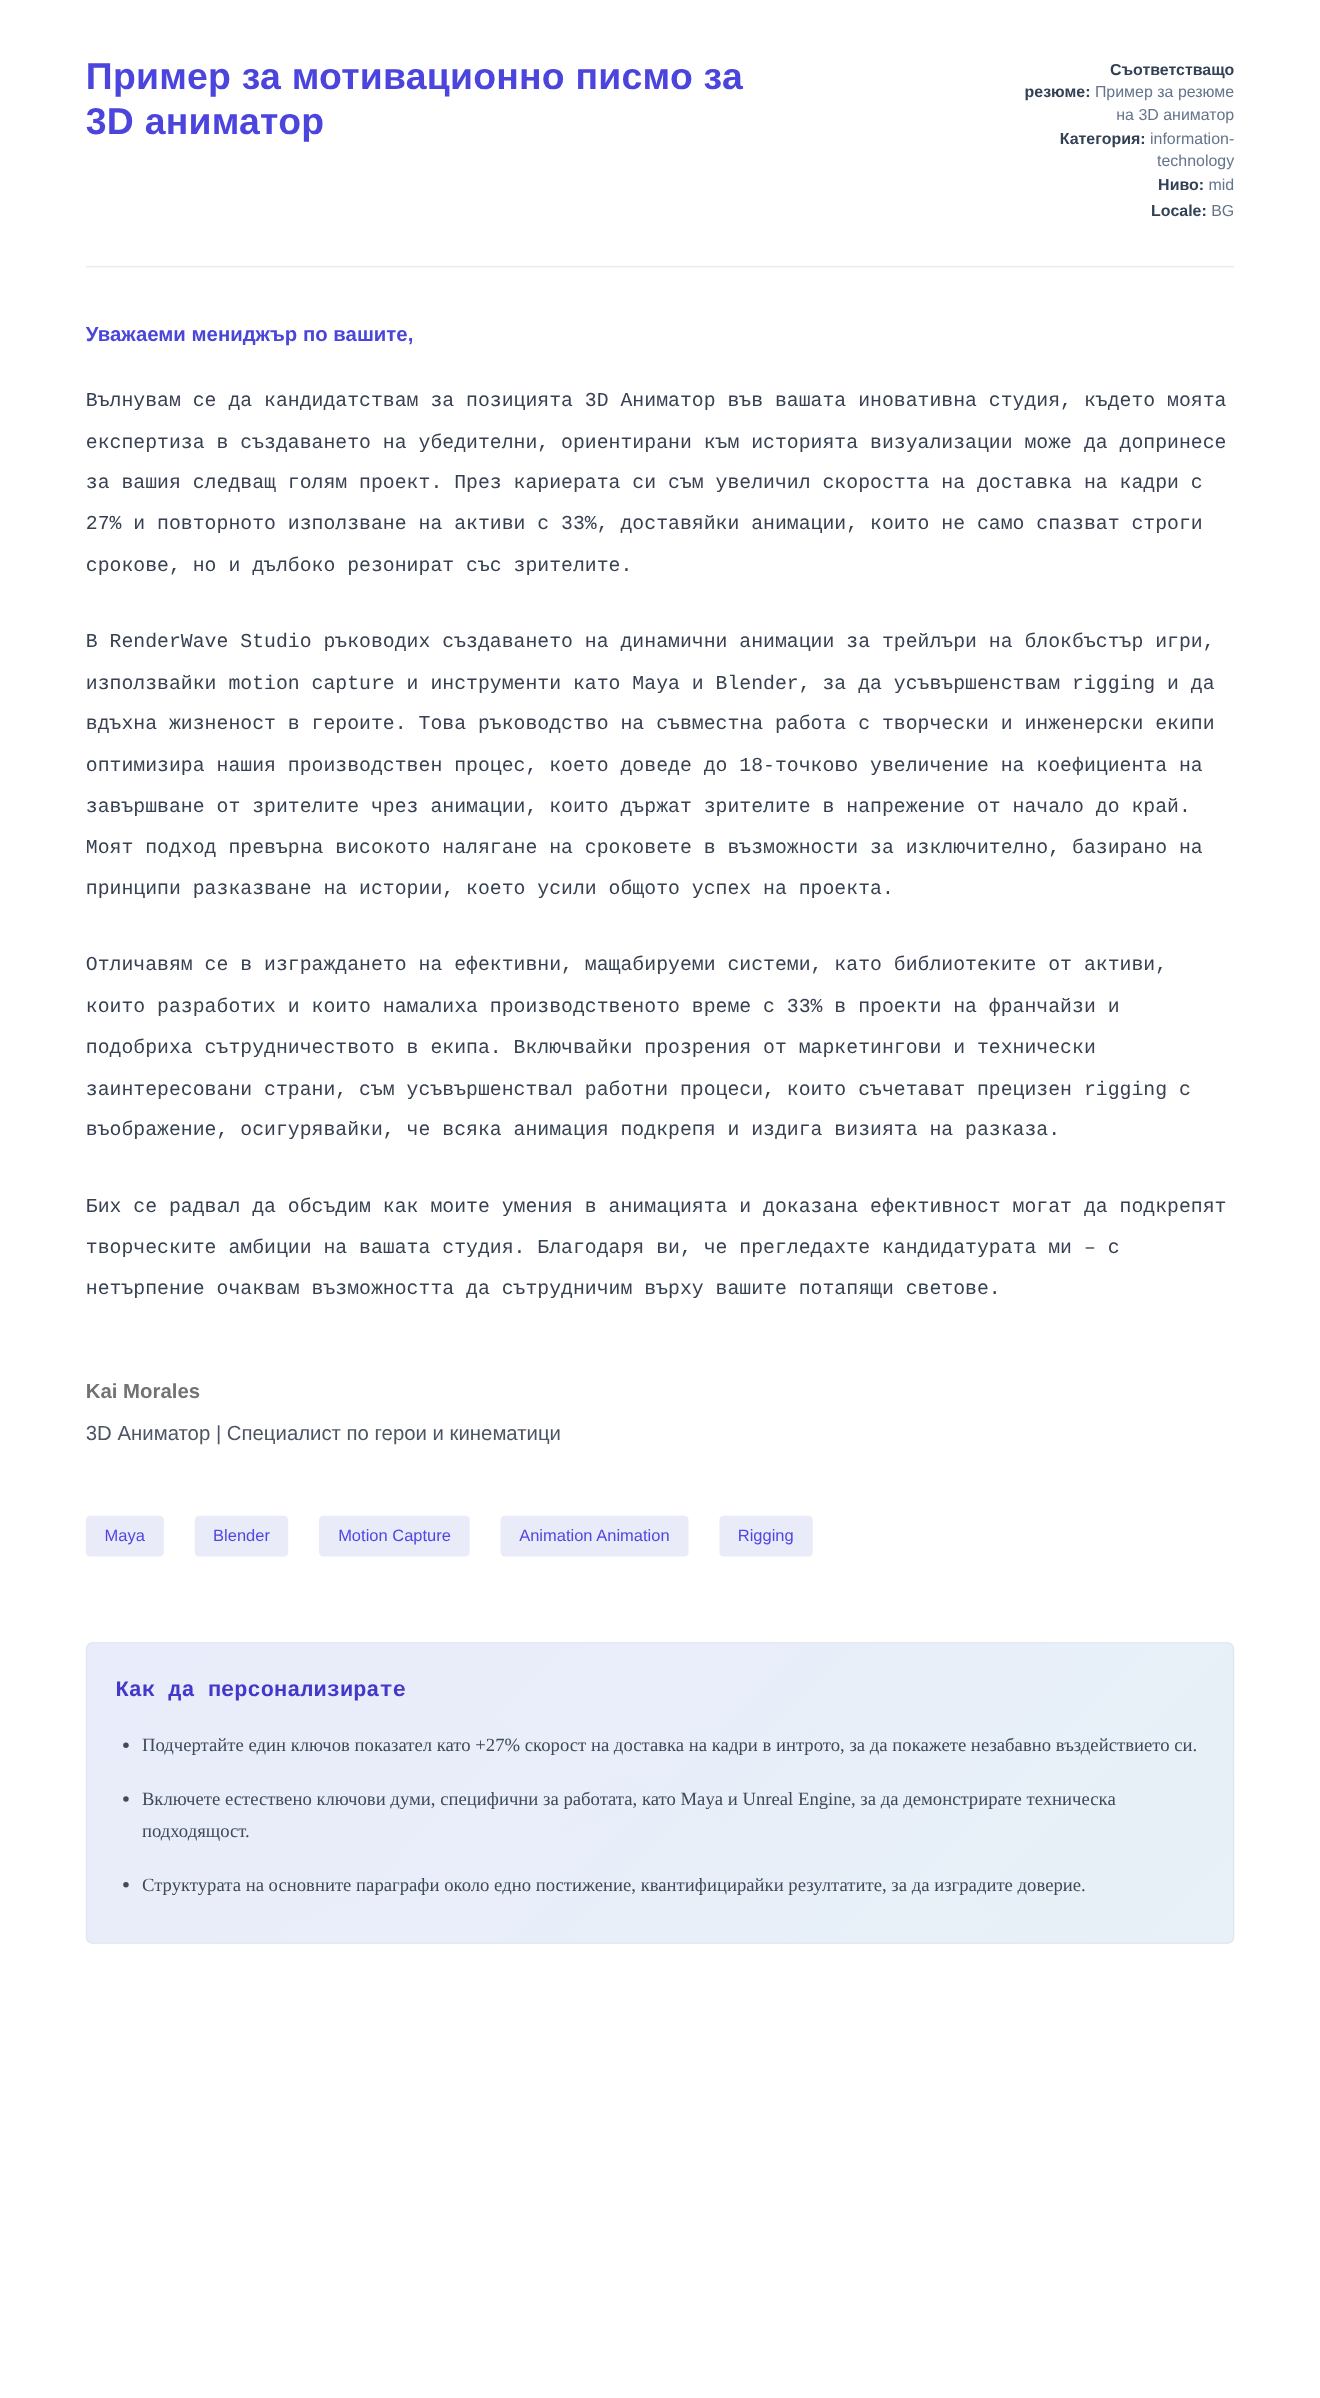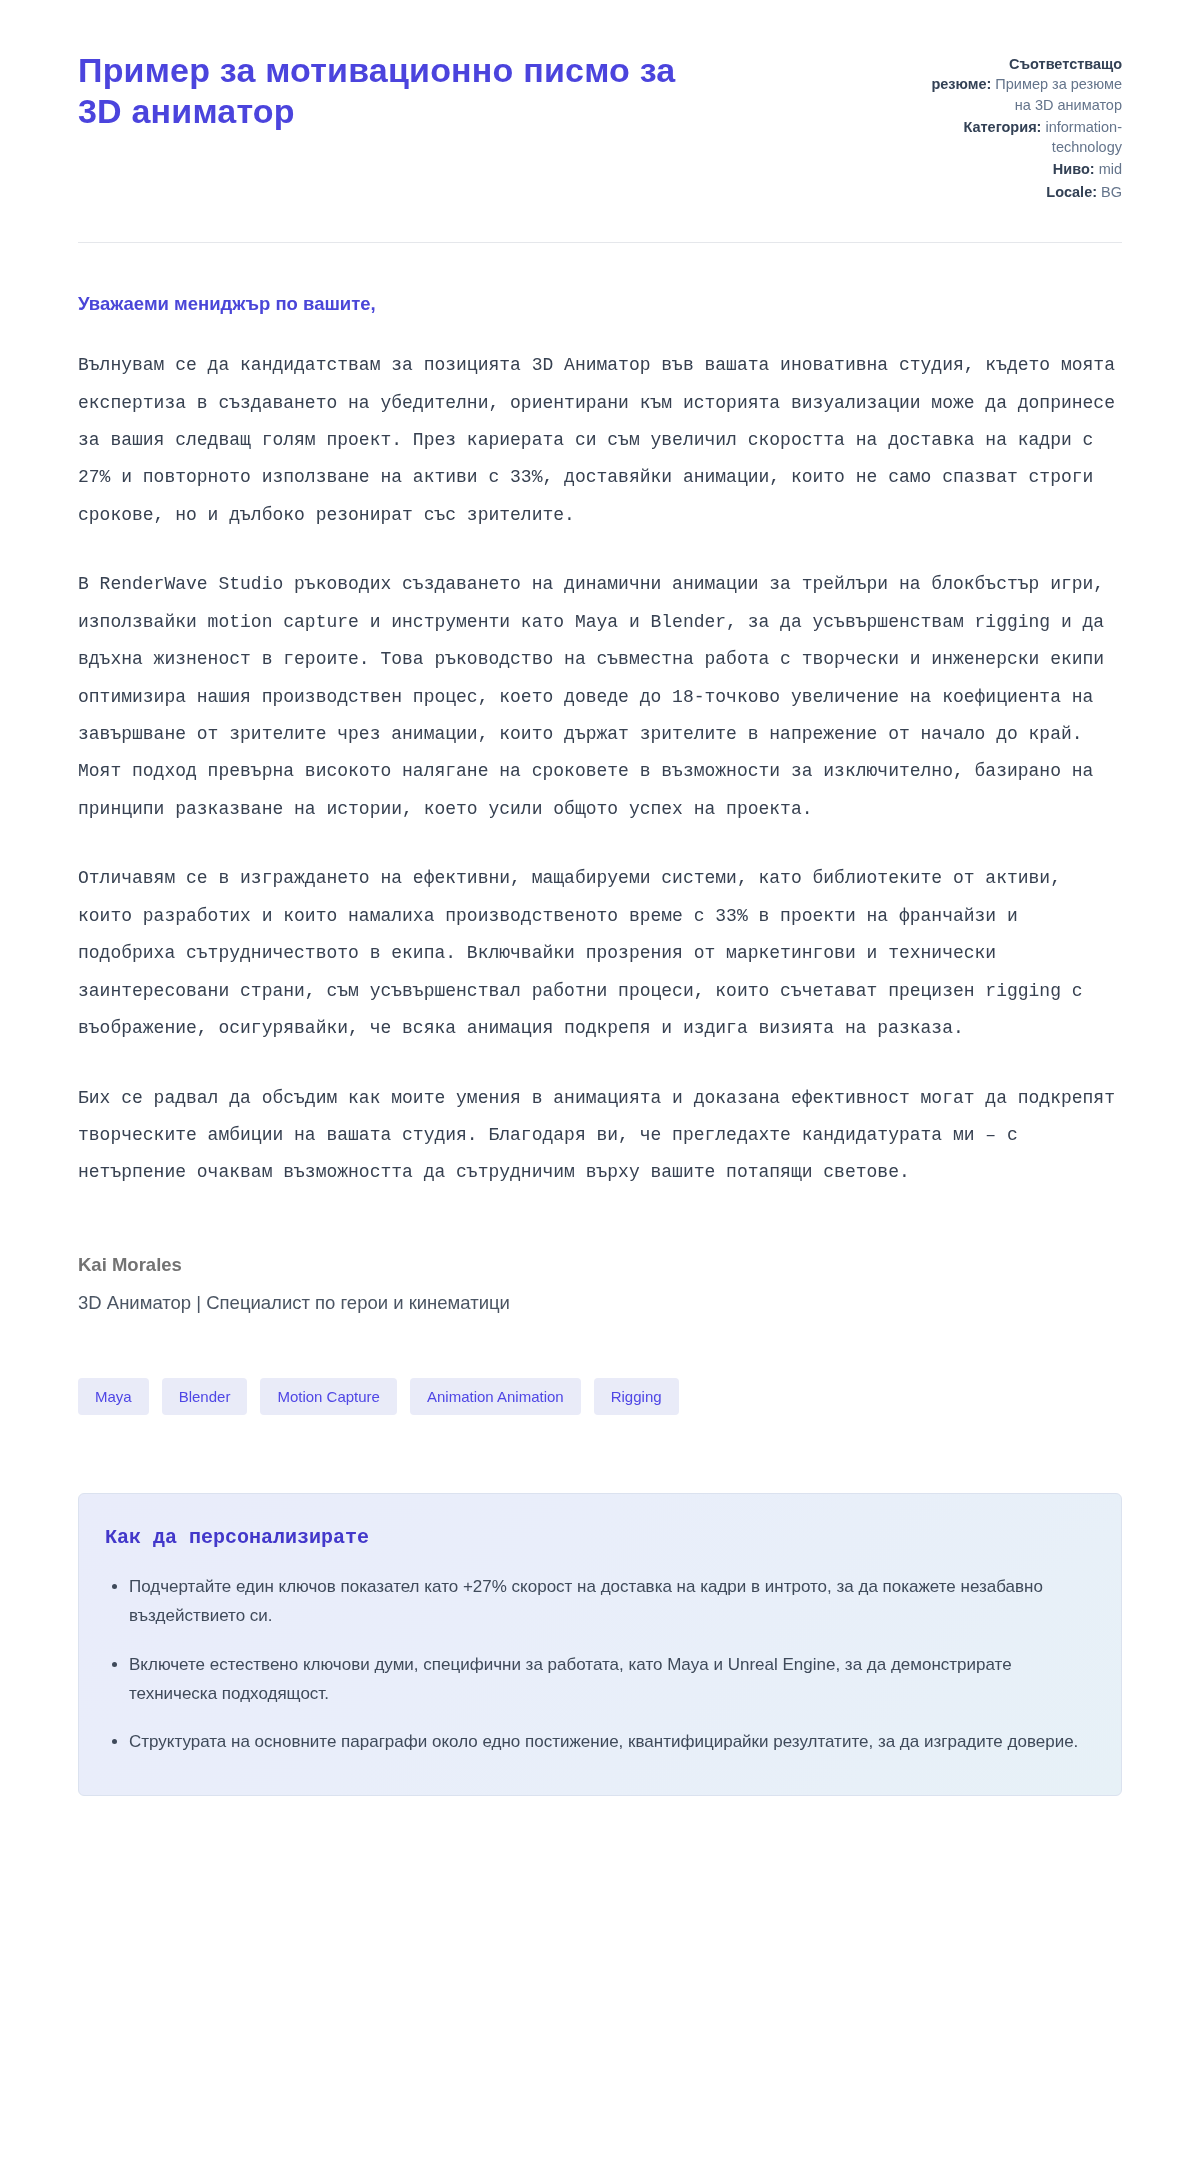--- a/index.html
+++ b/index.html
@@ -86,21 +86,21 @@
     margin-top: 16px;
     font-size: 18.5px;
     color: #4b5563;
   }
 
   
   .tags {
     margin-top: 64px;
     display: flex;
     flex-wrap: wrap;
-    gap: 13px;
+    gap: 28px;
   }
   .tag {
     background: #e9ebf8;
     color: #4f46e5;
     font-size: 15px;
     padding: 11px 17px;
     border-radius: 4px;
     line-height: 1;
     white-space: nowrap;
   }
@@ -116,20 +116,21 @@
   .tips-title {
     font-size: 20px;
     font-weight: 700;
     color: #4338ca;
     margin-bottom: 24px;
     font-family: Liberation Mono, monospace;
   }
   .tips-list {
     list-style: disc;
     padding-left: 24px;
+    font-family: Liberation Serif, serif;
   }
   .tips-list li {
     font-size: 17px;
     line-height: 1.7;
     color: #3f4a5a;
     margin-bottom: 20px;
     max-width: 960px;
   }
   .tips-list li::marker { color: #3f4a5a; }
   .tips-list li:last-child { margin-bottom: 0; }

